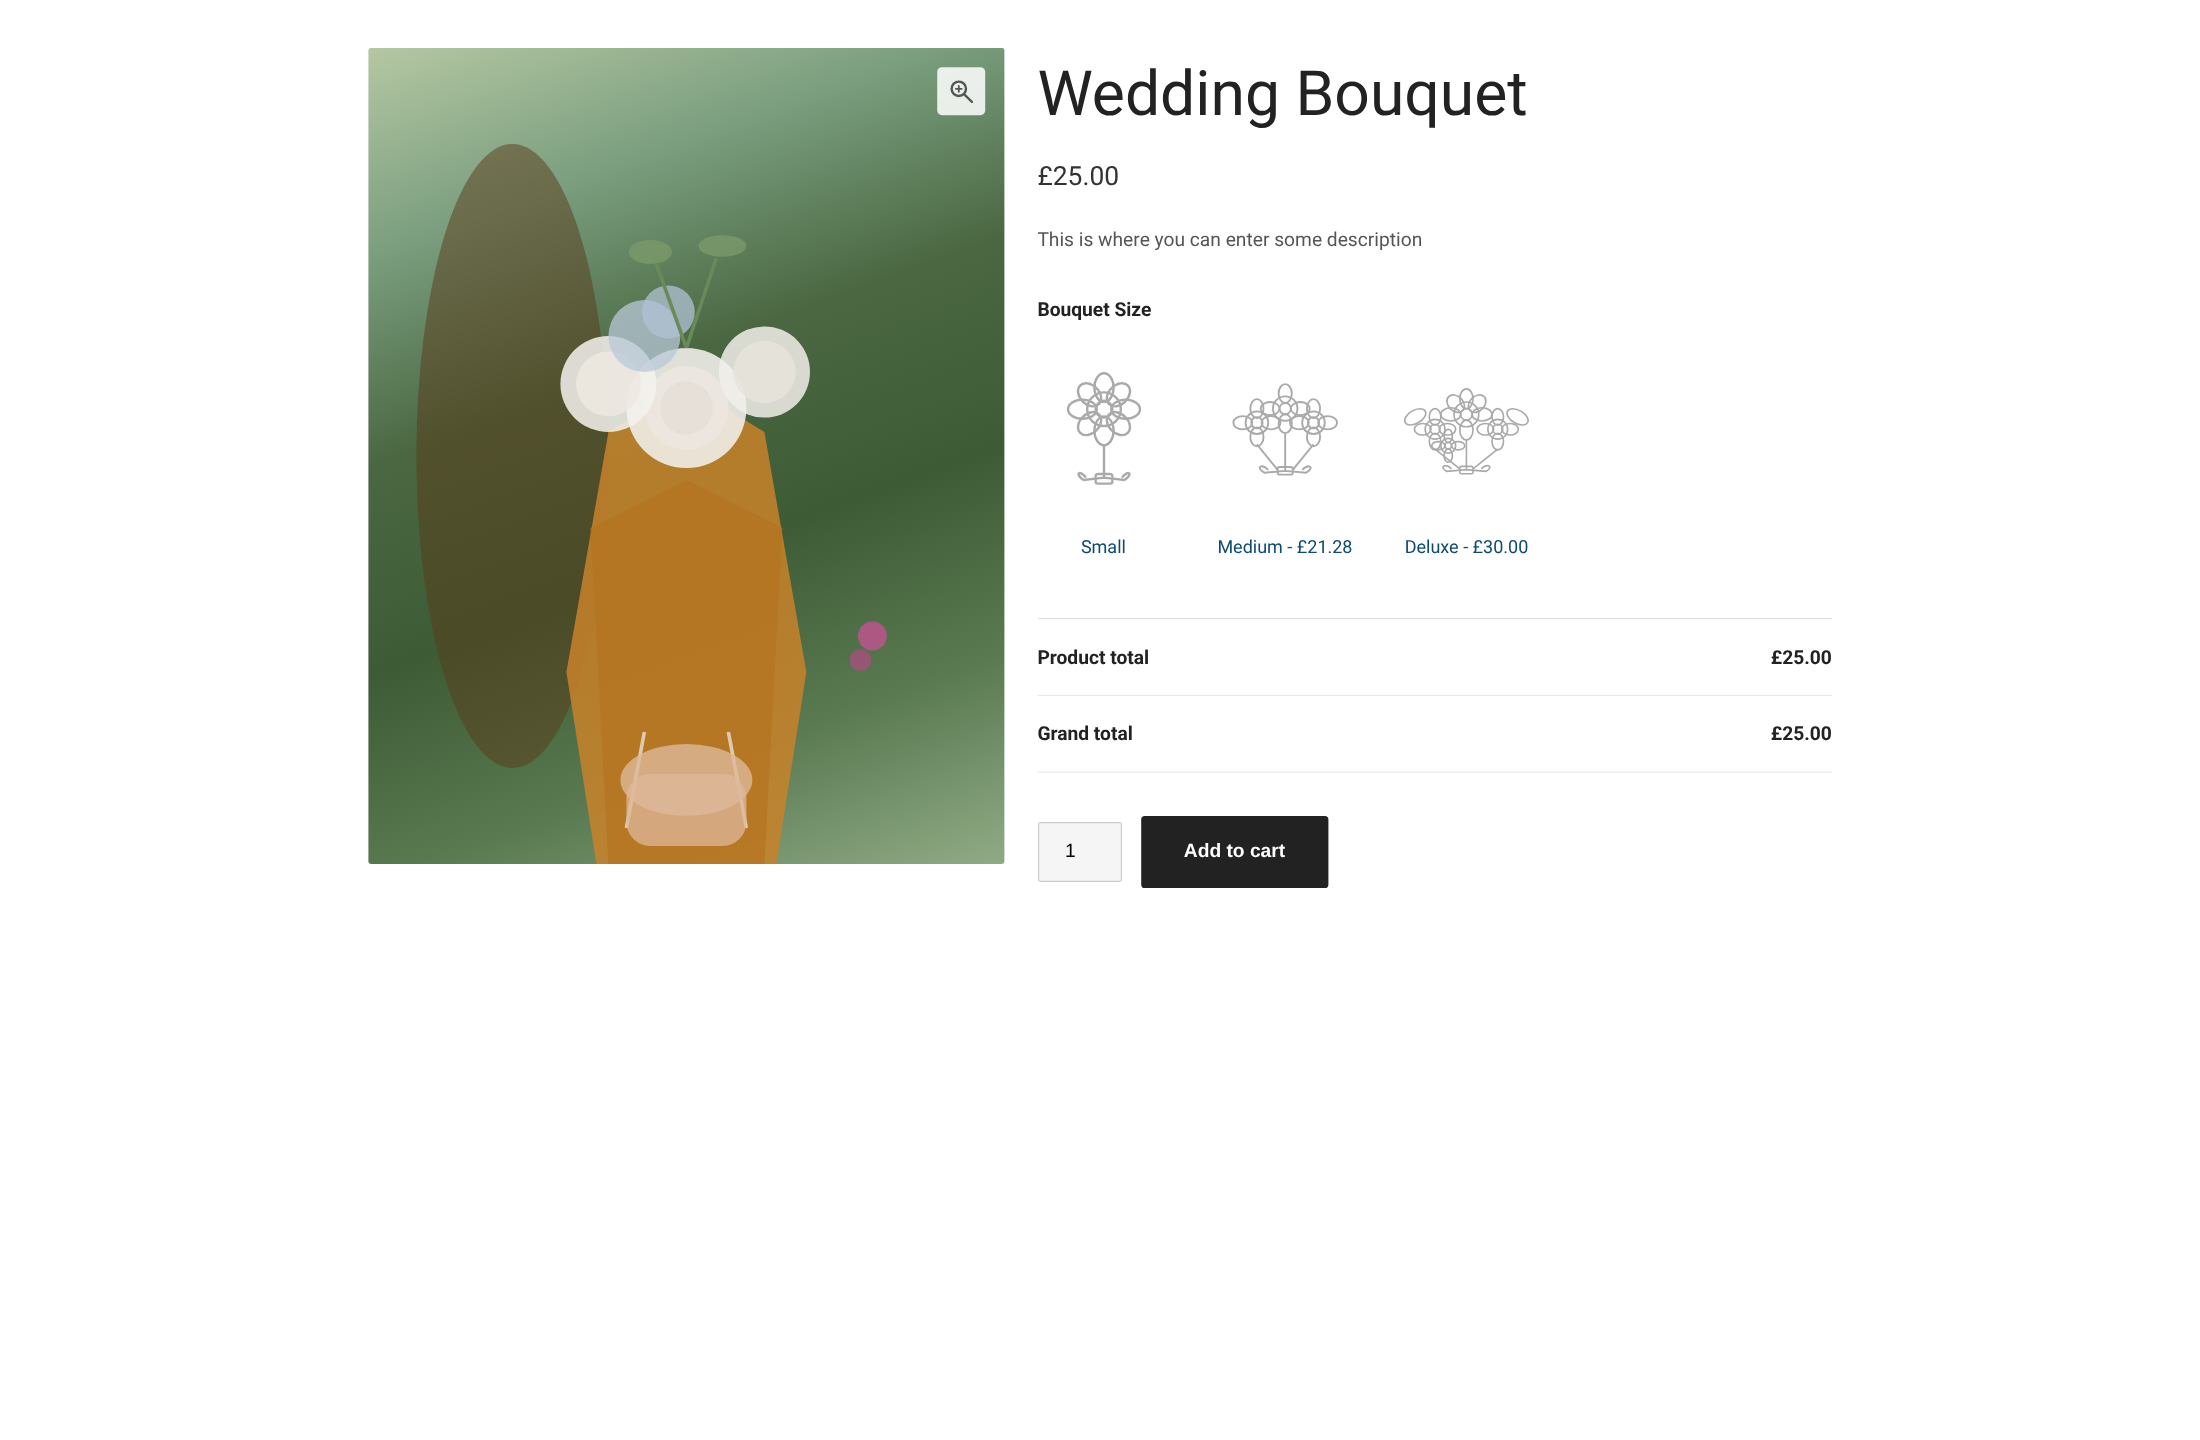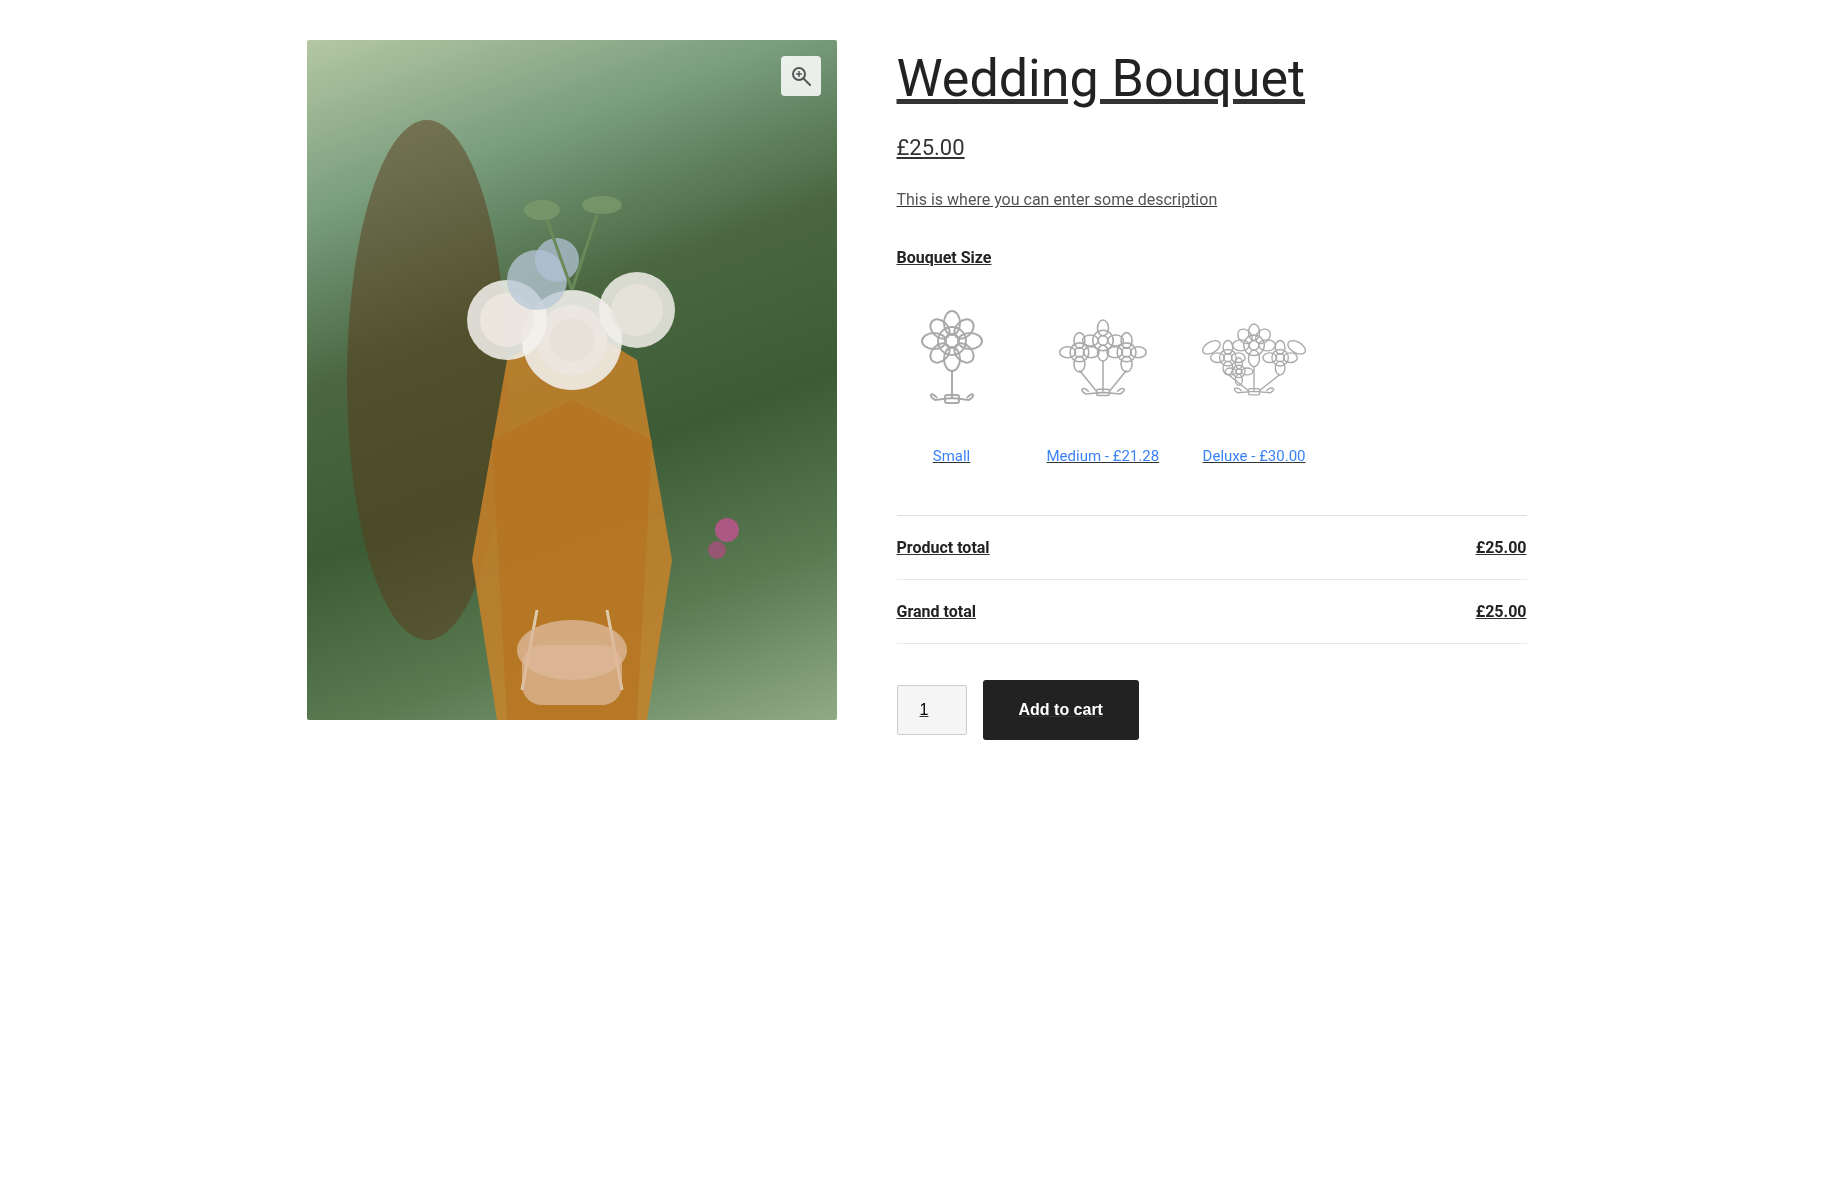--- a/index.html
+++ b/index.html
@@ -6,23 +6,22 @@
     body {
       font-family: -apple-system, BlinkMacSystemFont, "Segoe UI", Roboto, sans-serif;
       background: #fff;
       color: #333;
     }
     .product-page {
       display: flex;
       max-width: 1300px;
       margin: 40px auto;
       padding: 0 40px;
-      gap: 60px;
+      gap: 28px;
       align-items: flex-start;
-      text-decoration: underline;
     }
     .product-image-wrapper {
       position: relative;
       flex: 0 0 530px;
       width: 530px;
     }
     
     .product-image-canvas {
       width: 530px;
       height: 680px;
@@ -88,21 +87,21 @@
       cursor: pointer;
       gap: 14px;
     }
     .bouquet-option svg {
       width: 110px;
       height: 130px;
       color: #aaa;
     }
     .bouquet-option-label {
       font-size: 15px;
-      color: #3b82f6;
+      color: #0c4a6e;
       text-align: center;
     }
     .totals-section {
       border-top: 1px solid #e0e0e0;
       padding-top: 0;
     }
     .total-row {
       display: flex;
       justify-content: space-between;
       align-items: flex-start;

